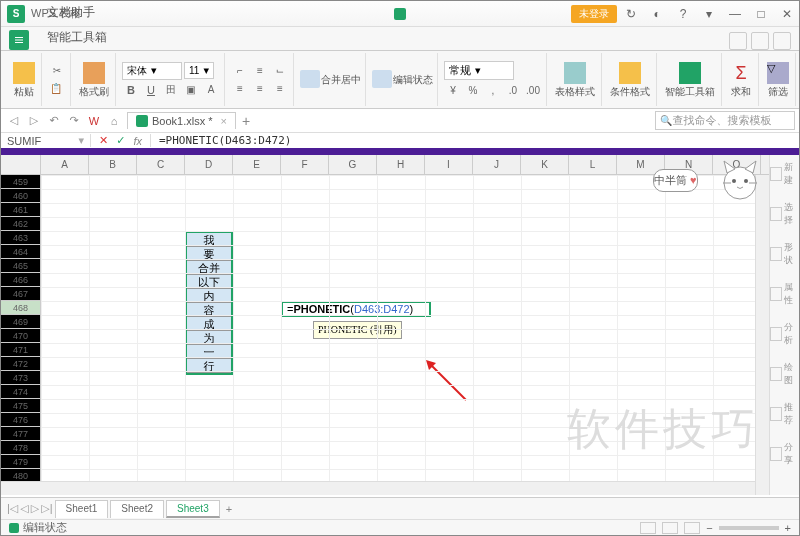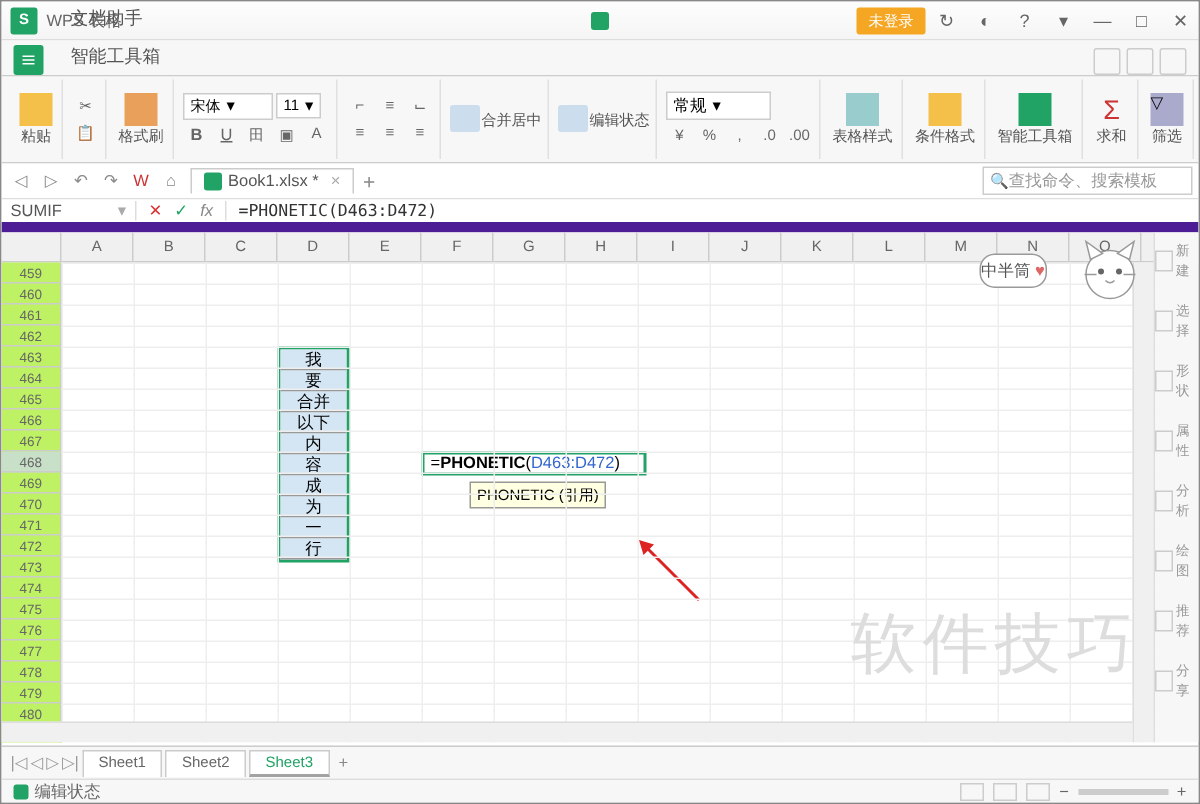--- a/index.html
+++ b/index.html
@@ -43,33 +43,33 @@
 .fbar .name{width:90px;border-right:1px solid #ddd;padding:0 6px;display:flex;align-items:center;justify-content:space-between;color:#555}
 .fbar .tools{display:flex;align-items:center;gap:8px;padding:0 8px;border-right:1px solid #ddd;color:#888}
 .fbar .tools .r{color:#d33}
 .fbar .tools .g{color:#21a366}
 .fbar .formula{flex:1;padding:0 8px;color:#333;font-family:Consolas,monospace}
 .grid{position:relative;height:340px;background:#fff;overflow:hidden}
 .colhead{height:20px;display:flex;background:#f0f0f0;border-bottom:1px solid #ccc}
 .colhead .rh{width:40px;border-right:1px solid #ccc}
 .colhead .ch{width:48px;border-right:1px solid #ccc;text-align:center;color:#666;font-size:10px;line-height:20px}
 .rows{display:flex}
-.rownums{width:40px;background:#bef264}
+.rownums{width:40px;background:#000000}
 .rownums .rn{height:14px;border-bottom:1px solid #ccc;border-right:1px solid #ccc;text-align:center;font-size:9px;color:#666;line-height:14px}
 .rownums .rn.sel{background:#c8e0c8}
 .cells{position:relative;flex:1}
 .cells .gridline-h{position:absolute;left:0;right:0;border-bottom:1px solid #eee}
 .cells .gridline-v{position:absolute;top:0;bottom:0;border-right:1px solid #eee}
 .selrange{position:absolute;border:2px solid #21a366;background:rgba(33,163,102,0.08)}
 .selrange .cell{height:14px;border-bottom:1px solid #999;text-align:center;font-size:11px;line-height:14px;background:#d4e6f4}
 .activecell{position:absolute;border:2px solid #21a366;background:#fff}
 .formulatext{position:absolute;font-family:Consolas,monospace;font-size:13px;white-space:nowrap}
 .formulatext .fn{color:#000;font-weight:bold}
 .formulatext .ref{color:#3366cc}
-.tooltip{position:absolute;border:1px solid #999;background:#ffffe1;padding:1px 4px;font-size:10px;font-family:Liberation Sans, sans-serif}
+.tooltip{position:absolute;border:1px solid #999;background:#ffffe1;padding:1px 4px;font-size:10px;font-family:Liberation Serif, serif}
 .arrow{position:absolute;width:50px;height:50px}
 .arrow svg{width:100%;height:100%}
 .watermark{position:absolute;right:40px;bottom:36px;font-size:44px;color:#ddd;font-weight:300;letter-spacing:4px}
 .cat{position:absolute;top:0;right:36px;width:110px;height:46px}
 .catbubble{position:absolute;top:14px;left:0;border:1px solid #999;border-radius:10px;background:#fff;padding:3px 0;font-size:11px;color:#555}
 .catbubble .heart{color:#d66}
 .catface{position:absolute;right:0;top:0;width:46px;height:46px}
 .rpanel{position:absolute;right:0;top:0;width:30px;background:#f7f7f7;border-left:1px solid #ddd;height:100%;display:flex;flex-direction:column;align-items:center;padding-top:6px;gap:14px}
 .rpanel .it{display:flex;flex-direction:row;align-items:center;gap:2px;color:#999}
 .rpanel .it .ic{width:14px;height:14px;border:1px solid #ccc}

